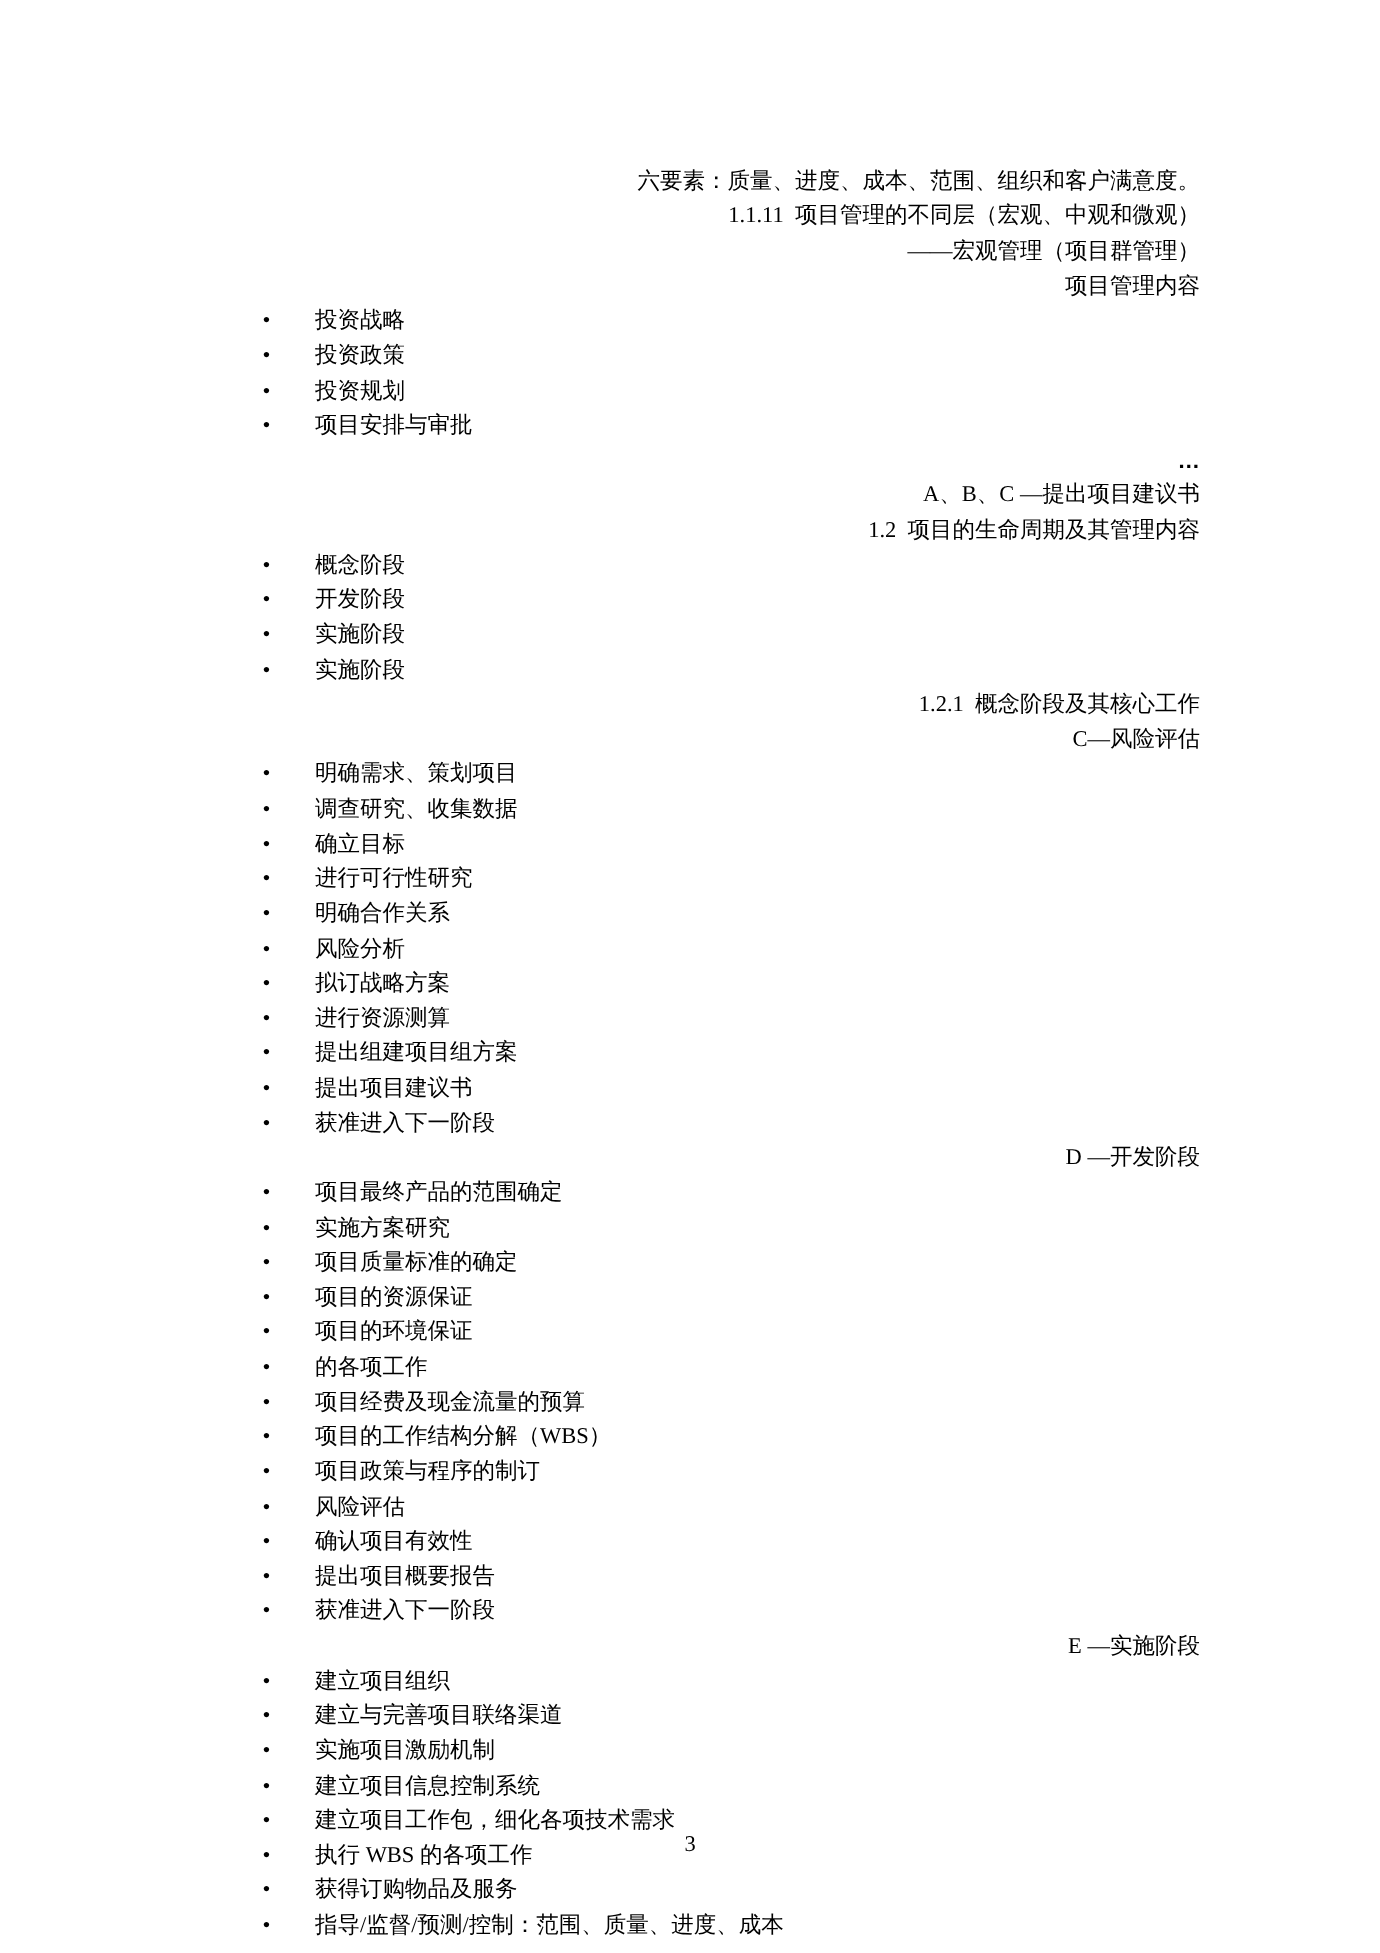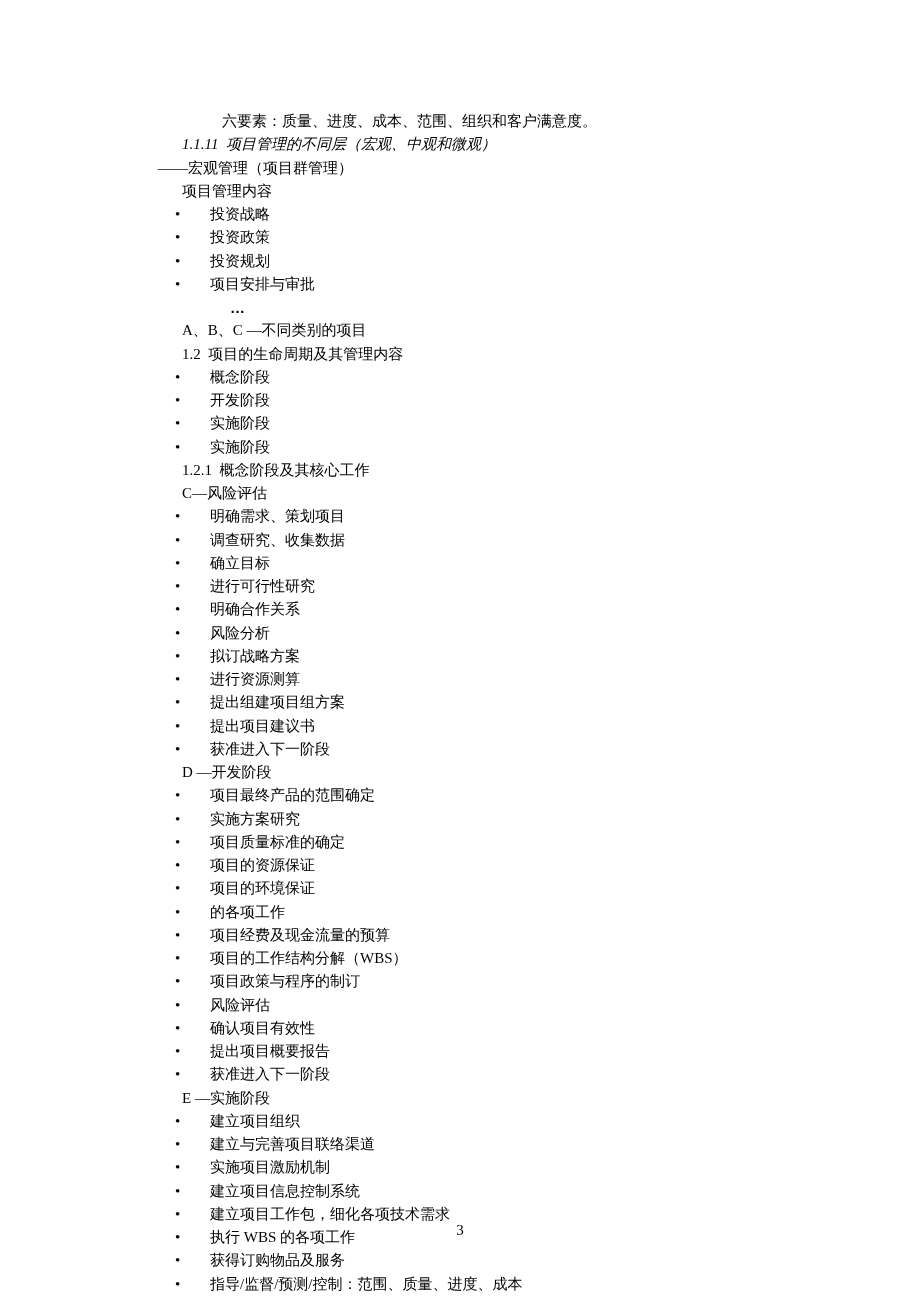--- a/index.html
+++ b/index.html
@@ -18,27 +18,27 @@
       box-sizing: border-box;
       padding: 110px 0 0 0;
     }
     .content {
       margin-left: 160px;
       margin-right: 120px;
     }
     .line {
       display: block;
       white-space: pre-wrap;
+      text-align: right;
     }
     .indent-six {
       padding-left: 62px;
     }
     .indent-heading {
       padding-left: 22px;
-      font-style: italic;
     }
     .macro-line {
       margin-left: -2px;
     }
     .sub-heading {
       padding-left: 22px;
     }
     ul.bullets {
       list-style: none;
       margin: 0;
@@ -85,21 +85,21 @@
     <div class="line macro-line">——宏观管理（项目群管理）</div>
     <div class="line sub-heading">项目管理内容</div>
 
     <ul class="bullets">
       <li>投资战略</li>
       <li>投资政策</li>
       <li>投资规划</li>
       <li>项目安排与审批</li>
     </ul>
     <div class="line ellipsis">…</div>
-    <div class="line sub-label">A、B、C —不同类别的项目</div>
+    <div class="line sub-label">A、B、C —提出项目建议书</div>
 
     <div class="line sub-label-section">1.2  项目的生命周期及其管理内容</div>
     <ul class="bullets">
       <li>概念阶段</li>
       <li>开发阶段</li>
       <li>实施阶段</li>
       <li>实施阶段</li>
     </ul>
 
     <div class="line sub-label-section">1.2.1  概念阶段及其核心工作</div>

